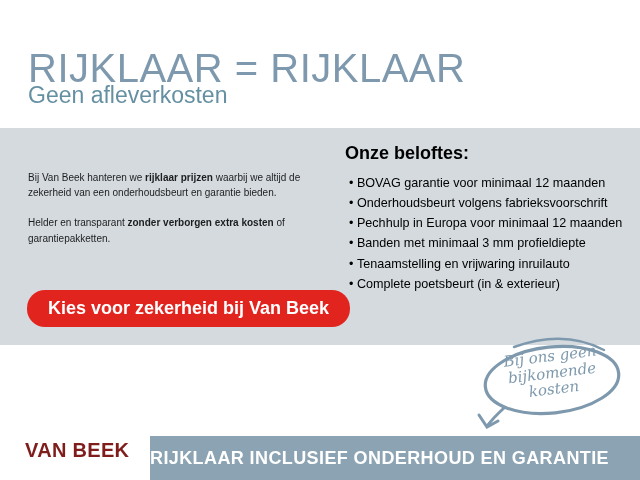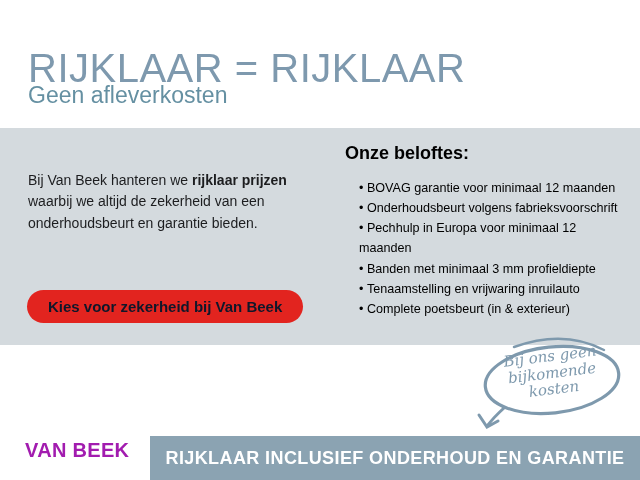--- a/index.html
+++ b/index.html
@@ -27,44 +27,44 @@
 
   
   .panel {
     position: absolute; left: 0; top: 128px;
     width: 640px; height: 217px;
     background: #D4DADE;
   }
   .intro {
     position: absolute; left: 28px; top: 42px;
     width: 288px;
-    font-size: 14px; line-height: 1.52;
+    font-size: 10px; line-height: 1.52;
     color: #1C1D1F;
   }
   .intro p { margin: 0 0 15px 0; }
   .intro b { font-weight: 700; }
   .cta {
     position: absolute; left: 27px; top: 162px;
     display: inline-block;
-    background: #E2241F; color: #0f172a;
+    background: #E2241F; color: #ffffff;
     font-family: "Liberation Sans", sans-serif;
-    font-size: 15px; font-weight: 700;
+    font-size: 18px; font-weight: 700;
     padding: 8px 21px; border: none; border-radius: 18px;
     white-space: nowrap; cursor: pointer; text-align: center;
   }
   .promises {
     position: absolute; left: 345px; top: 15px;
     width: 292px; color: #000000;
   }
   .promises h3 {
     margin: 0 0 9px 0;
     font-size: 18px; font-weight: 800;
   }
   .promises ul {
-    margin: 14px; padding: 0; list-style: none;
+    margin: 4px; padding: 0; list-style: none;
     font-size: 12.6px; line-height: 1.6;
   }
   .promises li::before { content: "\2022\00a0"; }
 
   
   .bubble {
     position: absolute; left: 452px; top: 334px;
     width: 188px; height: 106px;
   }
   .bubble svg { position: absolute; left: 0; top: 0; }
@@ -77,46 +77,47 @@
     color: #7E99AD;
   }
 
   
   .logo {
     position: absolute; left: 25px; top: 440px;
     line-height: 1;
   }
   .logo-top {
     font-size: 20px; font-weight: 800; letter-spacing: 0.3px;
-    color: #a21caf;
+    color: #7f1d1d;
   }
   .logo-bottom {
     font-size: 14.5px; font-weight: 800; letter-spacing: 1.6px;
     color: #7E99AD; margin-top: 3px;
   }
   .bottom-bar {
     position: absolute; left: 150px; top: 436px;
     width: 490px; height: 44px;
     background: #8BA3B2;
-    display: flex; align-items: center; justify-content: center;
+    display: flex; align-items: center; justify-content: flex-start;
   }
   .bottom-bar span {
     color: #ffffff; font-size: 18px; font-weight: 800;
     letter-spacing: 0.4px; white-space: nowrap;
   }
 </style>
 </head>
 <body>
 
 <div class="heading">RIJKLAAR = RIJKLAAR</div>
 <div class="subheading">Geen afleverkosten</div>
 
 <div class="panel">
   <div class="intro">
     <p><span>Bij Van Beek hanteren we </span><b>rijklaar prijzen</b><span> waarbij we altijd de zekerheid van een onderhoudsbeurt en garantie bieden.</span></p>
+    <p><span>Helder en transparant </span><b>zonder verborgen extra kosten</b><span> of garantiepakketten.</span></p>
   </div>
   <button class="cta">Kies voor zekerheid bij Van Beek</button>
   <div class="promises">
     <h3>Onze beloftes:</h3>
     <ul>
         <li>BOVAG garantie voor minimaal 12 maanden</li>
         <li>Onderhoudsbeurt volgens fabrieksvoorschrift</li>
         <li>Pechhulp in Europa voor minimaal 12 maanden</li>
         <li>Banden met minimaal 3 mm profieldiepte</li>
         <li>Tenaamstelling en vrijwaring inruilauto</li>

